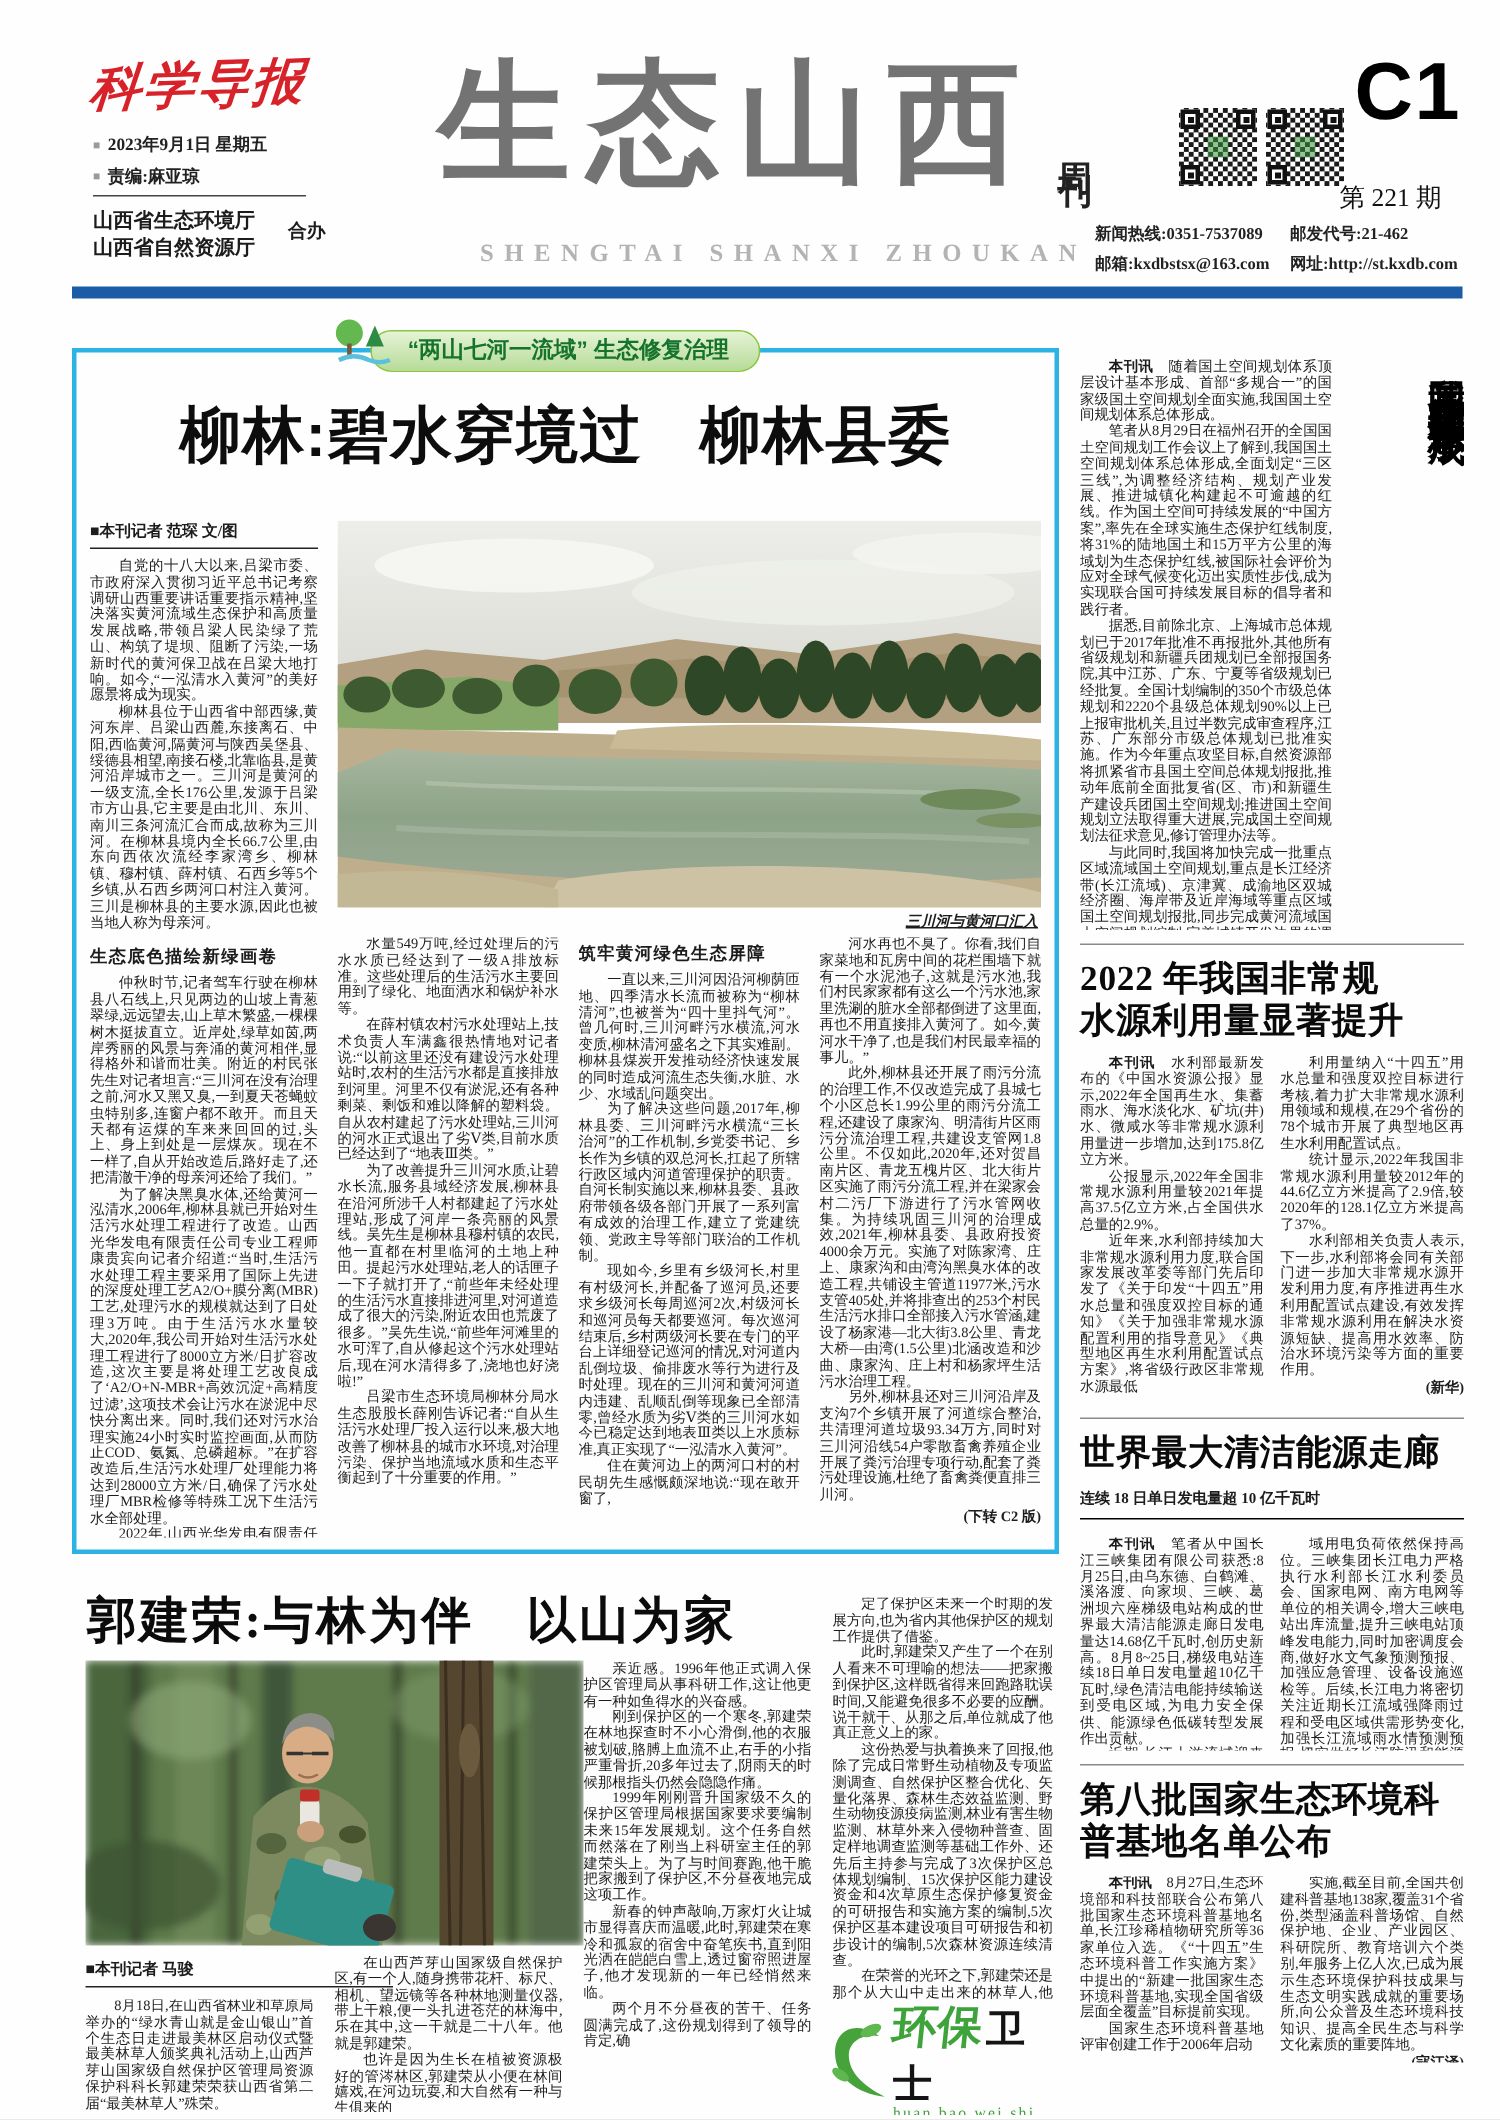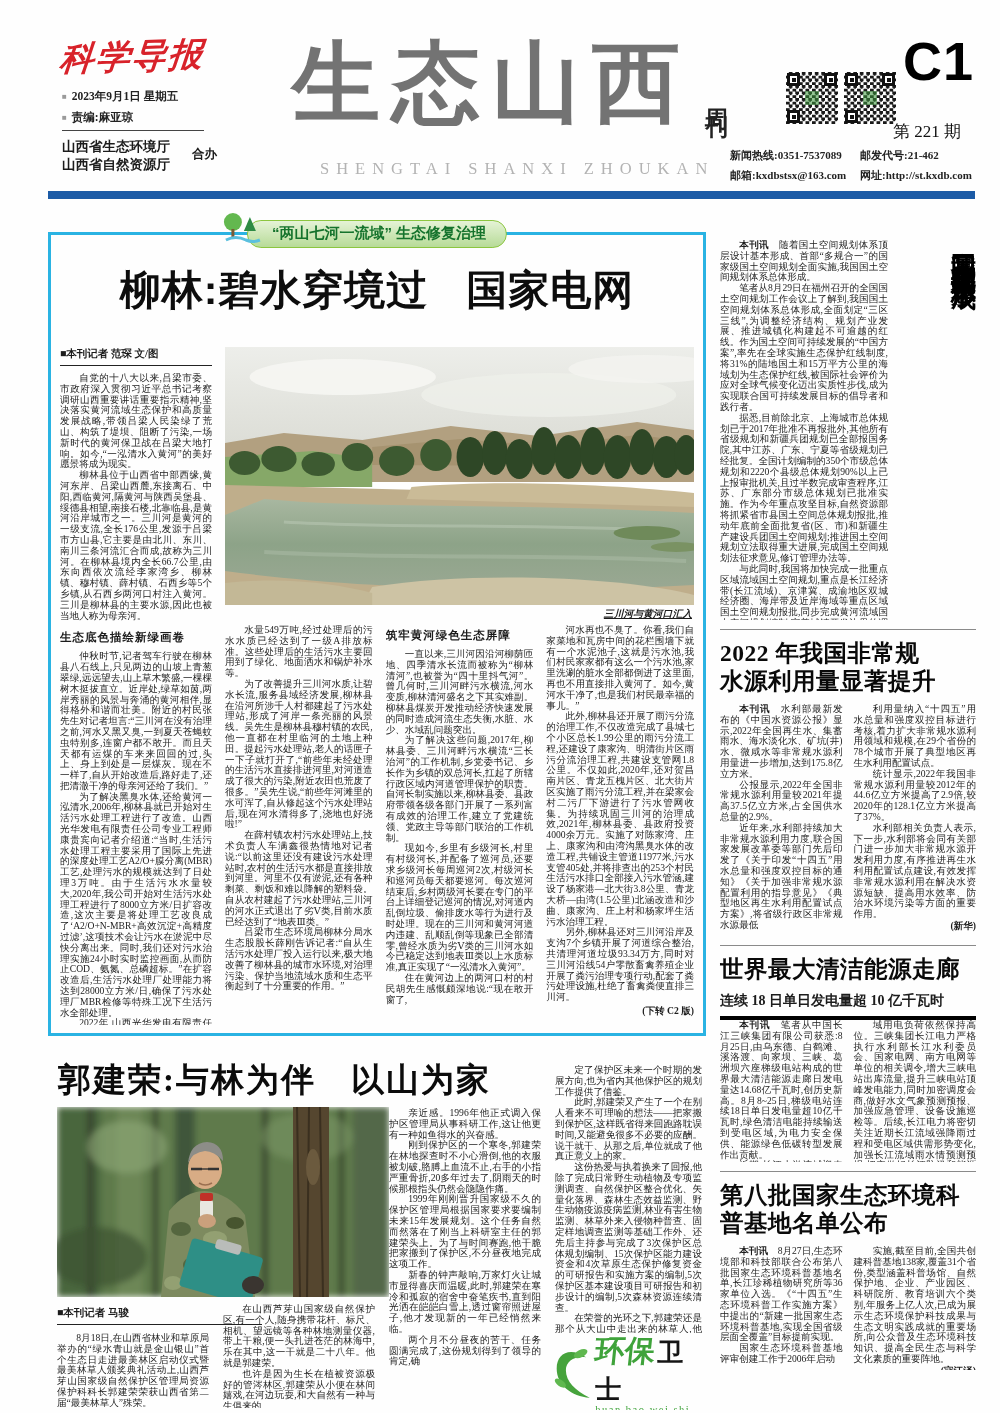--- a/index.html
+++ b/index.html
@@ -15,21 +15,21 @@
              font-style:italic; transform:skewX(-7deg) rotate(-2deg); letter-spacing:2px; }
   .mh-meta { position:absolute; left:62px; font-size:11.5px; font-weight:700; color:#222; }
   .sq { color:#9a9a9a; font-size:8px; margin-right:5px; vertical-align:1px; }
   #mh-rule { position:absolute; left:62px; top:130px; width:142px; border-top:1.5px solid #444; }
   #mh-org { position:absolute; left:62px; top:138px; font-size:13.5px; font-weight:700; line-height:18px; }
   #mh-coorg { position:absolute; left:192px; top:146px; font-size:12.5px; font-weight:700; }
   #mh-title { position:absolute; left:292px; top:40px; font-size:88px; line-height:1; font-weight:900;
               color:#737373; letter-spacing:12px; }
   #mh-weekly { position:absolute; left:701px; top:90px; font-size:23px; font-weight:700;
                writing-mode:vertical-rl; text-orientation:upright; letter-spacing:8px; color:#222; }
-  #mh-pinyin { position:absolute; left:320px; top:159px; font-size:16.5px; font-weight:400;
+  #mh-pinyin { position:absolute; left:320px; top:159px; font-size:16.5px; font-weight:700;
                color:#b3b3b3; letter-spacing:7px; }
   .qr { position:absolute; top:72px; width:52px; height:52px;
         background:repeating-conic-gradient(#1a1a1a 0% 25%, #fff 0% 50%); background-size:6.5px 6.5px; }
   .qr .f { position:absolute; width:13px; height:13px; background:#fff; border:3.2px solid #111; box-sizing:border-box; }
   .qr .f::before { content:''; position:absolute; inset:1.5px; background:#111; }
   .qr .f1 { left:1px; top:1px; } .qr .f2 { right:1px; top:1px; } .qr .f3 { left:1px; bottom:1px; }
   .qr .g { position:absolute; inset:19px; background:rgba(60,150,60,.55); }
   #qr1 { left:786px; } #qr2 { left:844px; }
   #mh-code { position:absolute; left:903px; top:30px; font-size:54px; font-weight:700; color:#000;
              font-family:"Liberation Sans","DejaVu Sans",sans-serif; letter-spacing:1px; }
@@ -67,21 +67,21 @@
   #rail { position:absolute; left:720px; top:228px; width:256px; }
   #ra { display:flex; height:392px; overflow:hidden; }
   #ra-body { width:168px; padding-top:12px; overflow:hidden; }
   #ra-head { flex:1; writing-mode:vertical-rl; text-orientation:upright; font-size:25px; font-weight:900;
              letter-spacing:2.5px; line-height:1; padding:4px 0 0 0; margin-left:14px; color:#000; }
   .rail-sep { border-top:1px solid #8a8a8a; margin:9px 0; }
   .railh { font-size:23.5px; line-height:28px; font-weight:900; margin:0 0 9px; letter-spacing:0.5px; color:#0a0a0a; }
   .rail2col { display:flex; gap:11px; overflow:hidden; }
   .rail2col > .news { flex:1; }
   #rb .rail2col { height:232px; }
-  #rc-sub { font-size:14px; font-weight:700; padding-bottom:6px; border-bottom:4px solid #000000; margin:2px 0 0; }
+  #rc-sub { font-size:10px; font-weight:700; padding-bottom:6px; border-bottom:1px solid #000000; margin:2px 0 12px; }
   #rc .rail2col { height:142px; }
   #rd .rail2col { height:124px; }
 
   
   #bottom { position:absolute; left:48px; top:1062px; width:658px; height:348px; overflow:hidden; }
   #bh { position:absolute; left:10px; top:-4px; margin:0; font-size:33px; font-weight:900; letter-spacing:2px; color:#0b0b0b; }
   #forestphoto { position:absolute; left:9px; top:45px; width:332px; height:190px; }
   #forestphoto svg { display:block; width:100%; height:100%; }
   #bby { position:absolute; left:9px; top:244px; width:205px; }
   .bcol { position:absolute; overflow:hidden; }
@@ -145,21 +145,21 @@
     <div id="badge">
       <svg width="42" height="38" viewBox="0 0 42 38">
         <ellipse cx="13" cy="12" rx="9" ry="9" fill="#63b84f"></ellipse>
         <rect x="11.5" y="19" width="3" height="8" fill="#7a5a34"></rect>
         <path d="M24,21 L30,7 36,21 Z" fill="#2e8b44"></path>
         <path d="M6,30 Q16,25 26,30 Q33,33 40,30" stroke="#5bc0de" stroke-width="3" fill="none"></path>
       </svg>
       <span>“两山七河一流域” 生态修复治理</span>
     </div>
     <h1 id="mh1">
-      <span>柳林:碧水穿境过</span><span class="hgap">国家电网</span>
+      <span>柳林:碧水穿境过</span><span class="hgap">柳林县委</span>
     </h1>
     <div id="mcols">
       <div id="mc1">
         <div class="byline">■本刊记者 范琛 文/图</div>
         <div class="news">
             <p class="para">自党的十八大以来,吕梁市委、市政府深入贯彻习近平总书记考察调研山西重要讲话重要指示精神,坚决落实黄河流域生态保护和高质量发展战略,带领吕梁人民染绿了荒山、构筑了堤坝、阻断了污染,一场新时代的黄河保卫战在吕梁大地打响。如今,“一泓清水入黄河”的美好愿景将成为现实。</p>
             <p class="para">柳林县位于山西省中部西缘,黄河东岸、吕梁山西麓,东接离石、中阳,西临黄河,隔黄河与陕西吴堡县、绥德县相望,南接石楼,北靠临县,是黄河沿岸城市之一。三川河是黄河的一级支流,全长176公里,发源于吕梁市方山县,它主要是由北川、东川、南川三条河流汇合而成,故称为三川河。在柳林县境内全长66.7公里,由东向西依次流经李家湾乡、柳林镇、穆村镇、薛村镇、石西乡等5个乡镇,从石西乡两河口村注入黄河。三川是柳林县的主要水源,因此也被当地人称为母亲河。</p>
           </div>
         <div class="subhead hei">生态底色描绘新绿画卷</div>
         <div class="news">
@@ -217,22 +217,22 @@
             <ellipse cx="430" cy="186" rx="34" ry="7" fill="#6f8a5a"></ellipse>
             <ellipse cx="460" cy="200" rx="26" ry="5" fill="#7a9263"></ellipse>
             <path d="M150,240 C260,222 420,232 478,248 L478,258 140,258 Z" fill="#cdc3a4"></path>
             <path d="M0,236 C60,230 110,236 150,246 L150,258 0,258 Z" fill="#c3b896"></path>
           </svg>
         </div>
         <div id="rivercap">三川河与黄河口汇入</div>
         <div id="mcols234">
           <div class="news">
               <p class="para">水量549万吨,经过处理后的污水水质已经达到了一级A排放标准。这些处理后的生活污水主要回用到了绿化、地面洒水和锅炉补水等。</p>
+              <p class="para">在薛村镇农村污水处理站上,技术负责人车满鑫很热情地对记者说:“以前这里还没有建设污水处理站时,农村的生活污水都是直接排放到河里。河里不仅有淤泥,还有各种剩菜、剩饭和难以降解的塑料袋。自从农村建起了污水处理站,三川河的河水正式退出了劣Ⅴ类,目前水质已经达到了“地表Ⅲ类。”</p>
               <p class="para">为了改善提升三川河水质,让碧水长流,服务县域经济发展,柳林县在沿河所涉千人村都建起了污水处理站,形成了河岸一条亮丽的风景线。吴先生是柳林县穆村镇的农民,他一直都在村里临河的土地上种田。提起污水处理站,老人的话匣子一下子就打开了,“前些年未经处理的生活污水直接排进河里,对河道造成了很大的污染,附近农田也荒废了很多。”吴先生说,“前些年河滩里的水可浑了,自从修起这个污水处理站后,现在河水清得多了,浇地也好浇啦!”</p>
-              <p class="para">在薛村镇农村污水处理站上,技术负责人车满鑫很热情地对记者说:“以前这里还没有建设污水处理站时,农村的生活污水都是直接排放到河里。河里不仅有淤泥,还有各种剩菜、剩饭和难以降解的塑料袋。自从农村建起了污水处理站,三川河的河水正式退出了劣Ⅴ类,目前水质已经达到了“地表Ⅲ类。”</p>
               <p class="para">吕梁市生态环境局柳林分局水生态股股长薛刚告诉记者:“自从生活污水处理厂投入运行以来,极大地改善了柳林县的城市水环境,对治理污染、保护当地流域水质和生态平衡起到了十分重要的作用。”</p>
             </div>
           <div>
             <div class="subhead sh3 hei">筑牢黄河绿色生态屏障</div>
             <div class="news">
                 <p class="para">一直以来,三川河因沿河柳荫匝地、四季清水长流而被称为“柳林清河”,也被誉为“四十里抖气河”。曾几何时,三川河畔污水横流,河水变质,柳林清河盛名之下其实难副。柳林县煤炭开发推动经济快速发展的同时造成河流生态失衡,水脏、水少、水域乱问题突出。</p>
                 <p class="para">为了解决这些问题,2017年,柳林县委、三川河畔污水横流“三长治河”的工作机制,乡党委书记、乡长作为乡镇的双总河长,扛起了所辖行政区域内河道管理保护的职责。自河长制实施以来,柳林县委、县政府带领各级各部门开展了一系列富有成效的治理工作,建立了党建统领、党政主导等部门联治的工作机制。</p>
                 <p class="para">现如今,乡里有乡级河长,村里有村级河长,并配备了巡河员,还要求乡级河长每周巡河2次,村级河长和巡河员每天都要巡河。每次巡河结束后,乡村两级河长要在专门的平台上详细登记巡河的情况,对河道内乱倒垃圾、偷排废水等行为进行及时处理。现在的三川河和黄河河道内违建、乱顺乱倒等现象已全部清零,曾经水质为劣Ⅴ类的三川河水如今已稳定达到地表Ⅲ类以上水质标准,真正实现了“一泓清水入黄河”。</p>
                 <p class="para">住在黄河边上的两河口村的村民胡先生感慨颇深地说:“现在敢开窗了,</p>
               </div>

